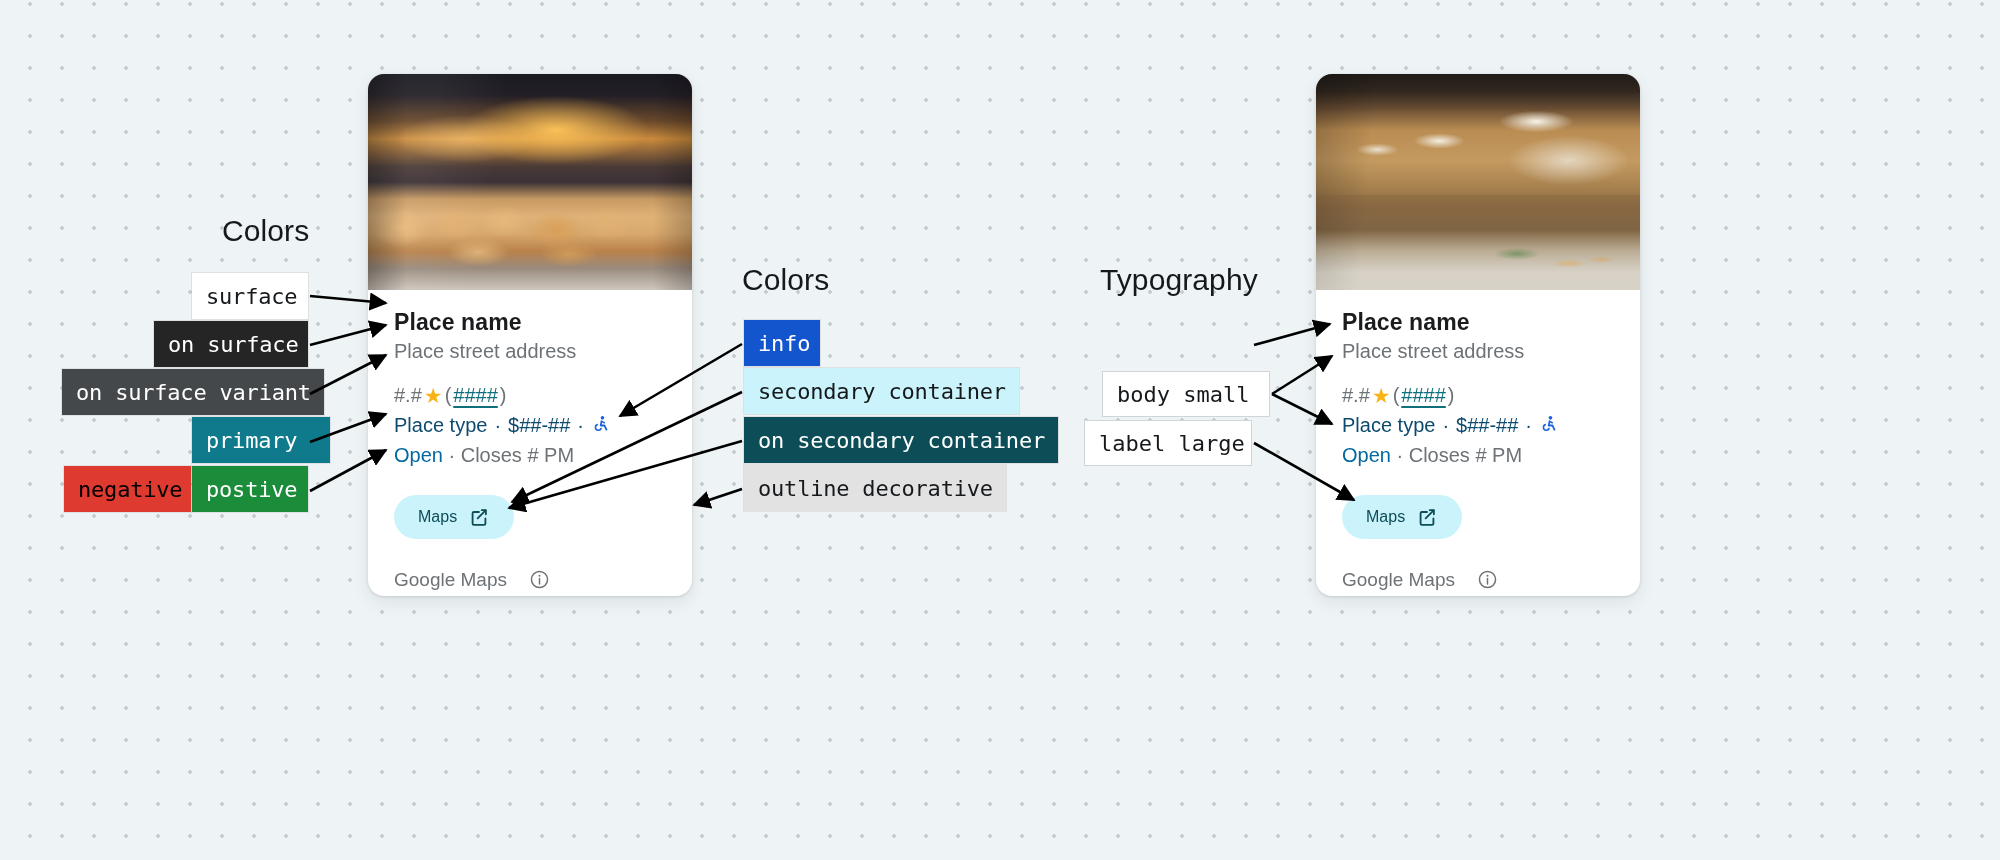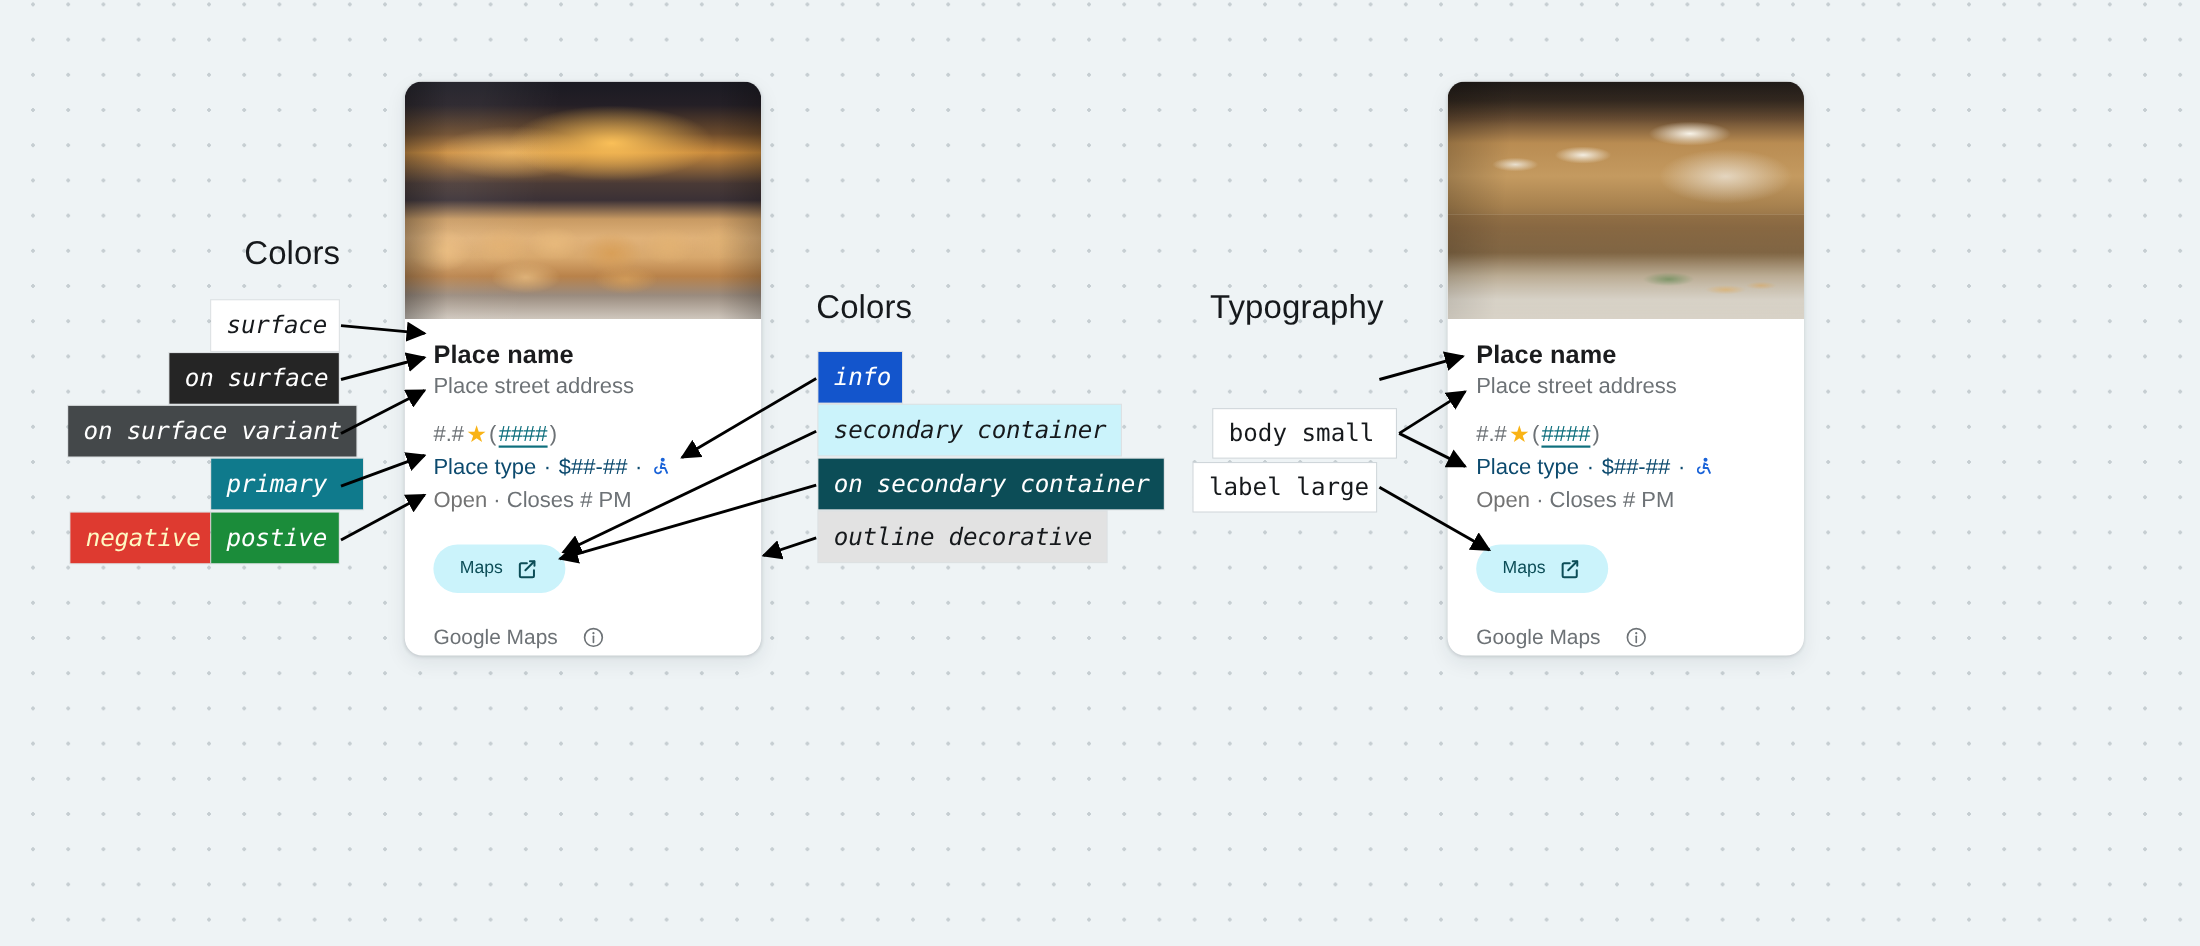--- a/index.html
+++ b/index.html
@@ -32,21 +32,20 @@
     position: absolute;
     display: flex;
     align-items: center;
     font-family: "DejaVu Sans Mono", "Liberation Mono", monospace;
     font-size: 22px;
     letter-spacing: -.2px;
     padding: 0 14px;
     height: 46px;
     white-space: nowrap;
     box-shadow: 0 0 0 1px rgba(0,0,0,.07);
-    font-style: italic;
   }
 
   
   .typo-box {
     position: absolute;
     display: flex;
     align-items: center;
     background: #ffffff;
     border: 1px solid #cfd6da;
     font-family: "DejaVu Sans Mono", "Liberation Mono", monospace;
@@ -108,21 +107,21 @@
     gap: 7px;
     margin-top: 2px;
   }
   .hours-row {
     font-size: 20px;
     color: #6d7276;
     line-height: 1.4;
     white-space: nowrap;
     margin-top: 2px;
   }
-  .open { color: #737373; }
+  .open { color: #0369a1; }
 
   .maps-chip {
     display: inline-flex;
     align-items: center;
     gap: 11px;
     background: #cbf3fb;
     color: #0c4d57;
     border-radius: 999px;
     padding: 11px 24px;
     font-size: 16px;
@@ -227,21 +226,21 @@
   </div>
   <div class="chip" style="left:154px; top:321px; width:154px; background:#252525; color:#ffffff;">
     <span>on surface</span>
   </div>
   <div class="chip" style="left:62px; top:369px; width:262px; background:#44484a; color:#ffffff;">
     <span>on surface variant</span>
   </div>
   <div class="chip" style="left:192px; top:417px; width:138px; background:#0f7a8c; color:#ffffff;">
     <span>primary</span>
   </div>
-  <div class="chip" style="left:64px; top:466px; width:127px; background:#de3a30; color:#fef9c3;align-items:center;">
+  <div class="chip" style="left:64px; top:466px; width:127px; background:#de3a30; color:#000000;align-items:center;">
     <span>negative</span>
   </div>
   <div class="chip" style="left:192px; top:466px; width:116px; background:#1b8c3a; color:#ffffff;">
     <span>postive</span>
   </div>
 
   <div class="chip" style="left:744px; top:320px; width:76px; background:#1355cc; color:#ffffff;">
     <span>info</span>
   </div>
   <div class="chip" style="left:744px; top:368px; width:275px; background:#cbf3fb; color:#16191c;">

